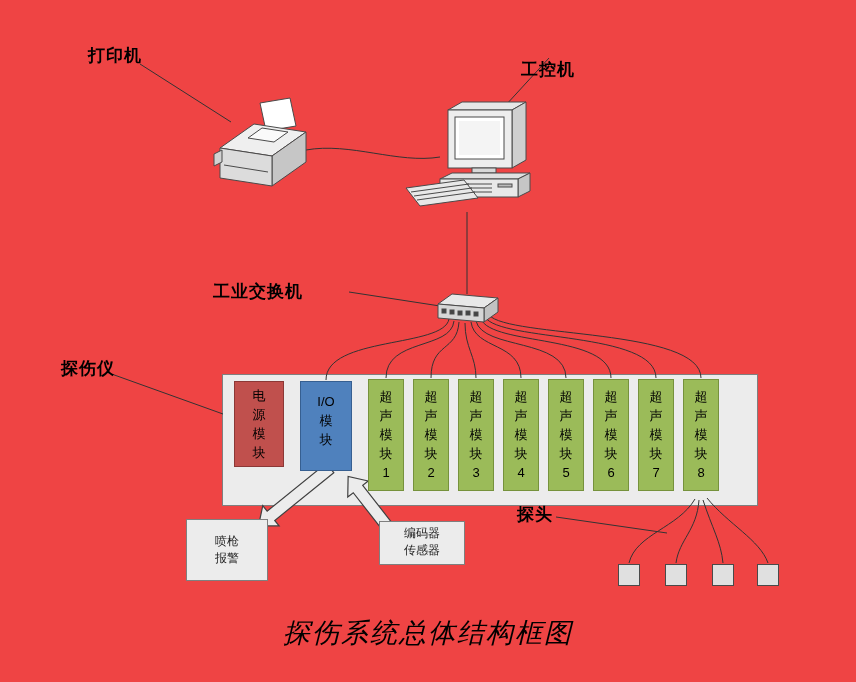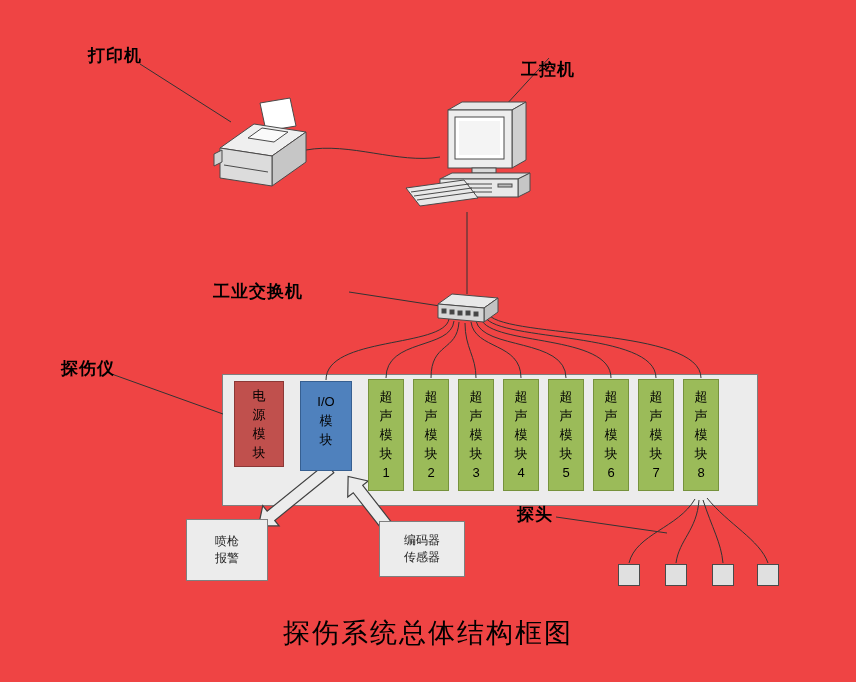--- a/index.html
+++ b/index.html
@@ -12,21 +12,21 @@
             font-size:13px; line-height:19px; color:#000; border:1px solid #555; }
   .module.power { background:#C0504D; border-color:#8C3836; left:234px; top:381px; width:50px; height:86px; padding-top:4px; }
   .module.io    { background:#4F81BD; border-color:#365F91; left:300px; top:381px; width:52px; height:90px; padding-top:10px; }
   .module.us    { background:#9BBB59; border-color:#76923C; top:379px; width:36px; height:112px; padding-top:7px; }
   .label { position:absolute; z-index:3; font-weight:700; font-size:17px; color:#000; letter-spacing:1px; }
   .smallbox { position:absolute; z-index:3; background:#ECECEC; border:1px solid #7f7f7f;
               display:flex; align-items:center; justify-content:center; text-align:center;
               white-space:pre-line; font-size:12px; line-height:17px; color:#222; }
   .probe { position:absolute; z-index:3; width:22px; height:22px; background:#E0E0E0; border:1px solid #4a4a4a; top:564px; }
   .title { position:absolute; z-index:3; width:100%; text-align:center; top:615px;
-           font-size:27px; color:#000; font-family:"Liberation Serif", serif; letter-spacing:2px; }
+           font-size:27px; color:#000; font-family:"Liberation Serif", serif; letter-spacing:2px;font-style:italic; }
 </style>
 </head>
 <body>
 
 <div class="stage">
 
   <div class="bigbox"></div>
 
   <svg class="wires" width="856" height="682" viewBox="0 0 856 682">
 
@@ -152,21 +152,21 @@
 块
 7</div>
   <div class="module us" style="left:683px">超
 声
 模
 块
 8</div>
 
   <div class="smallbox" style="left:170px; top:519px; width:82px; height:62px;margin-left:16px;">喷枪
 报警</div>
-  <div class="smallbox" style="left:379px; top:521px; width:86px; height:56px;">编码器
+  <div class="smallbox" style="left:379px; top:521px; width:86px; height:44px;font-family:Liberation Mono, monospace;">编码器
 传感器</div>
 
   <div class="probe" style="left:618px;"></div>
   <div class="probe" style="left:665px;"></div>
   <div class="probe" style="left:712px;"></div>
   <div class="probe" style="left:757px;"></div>
 
   <div class="title">探伤系统总体结构框图</div>
 
 </div>

